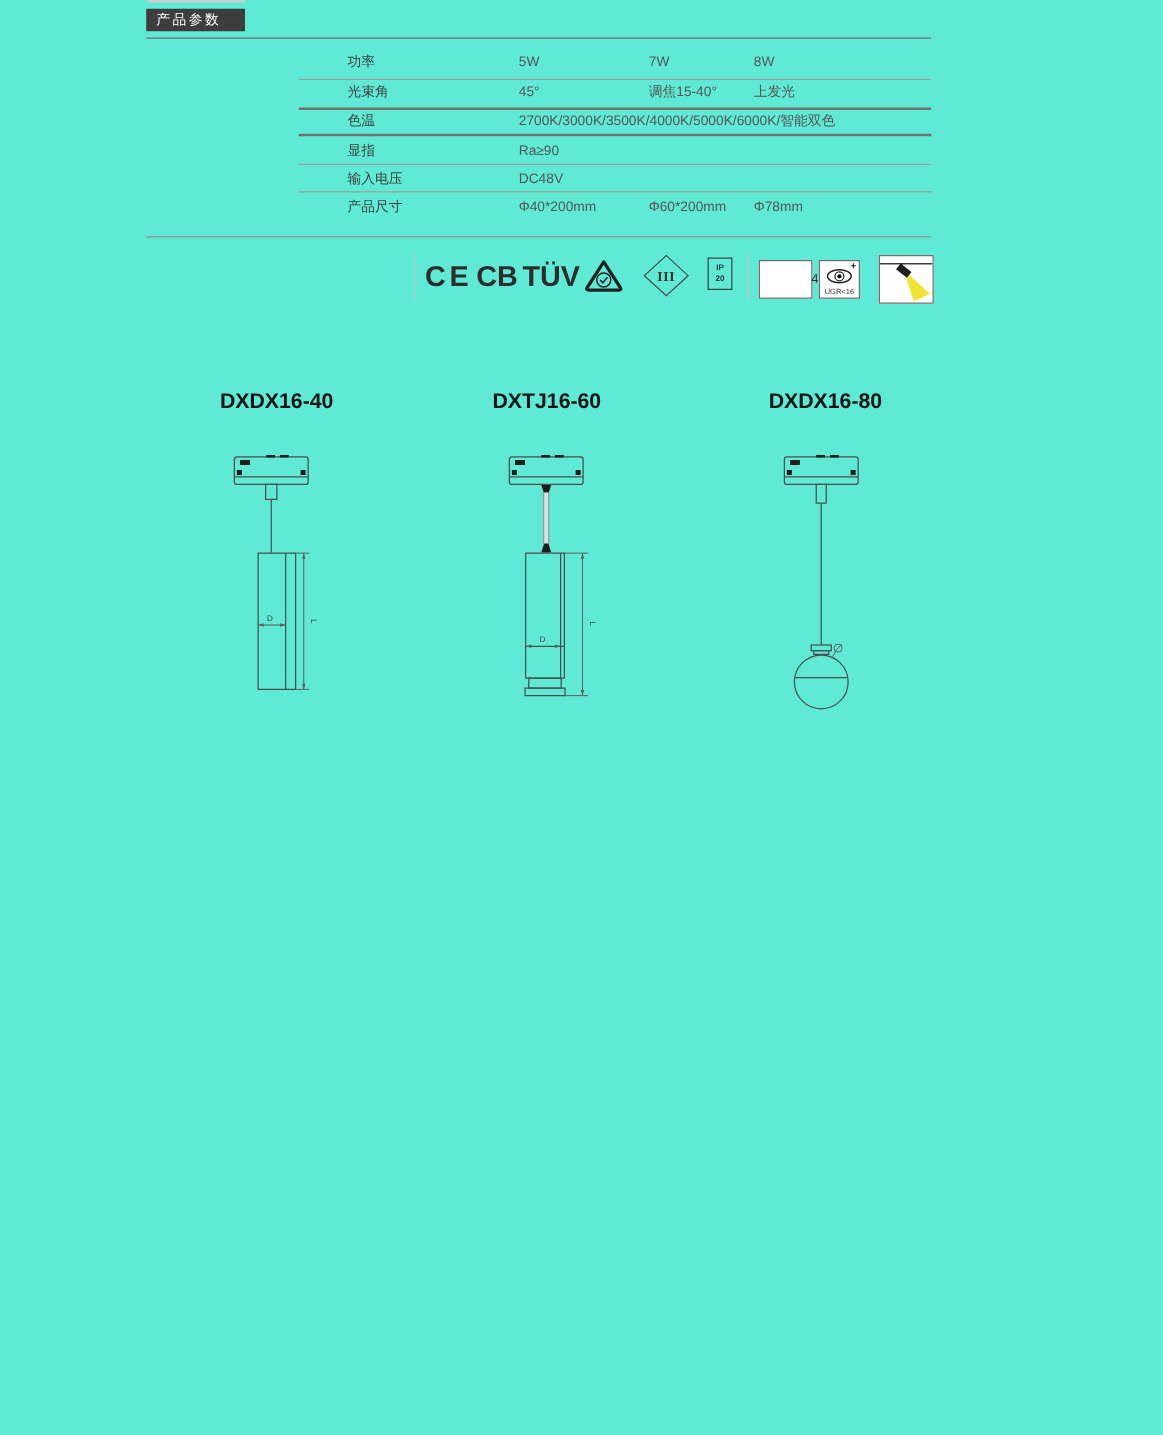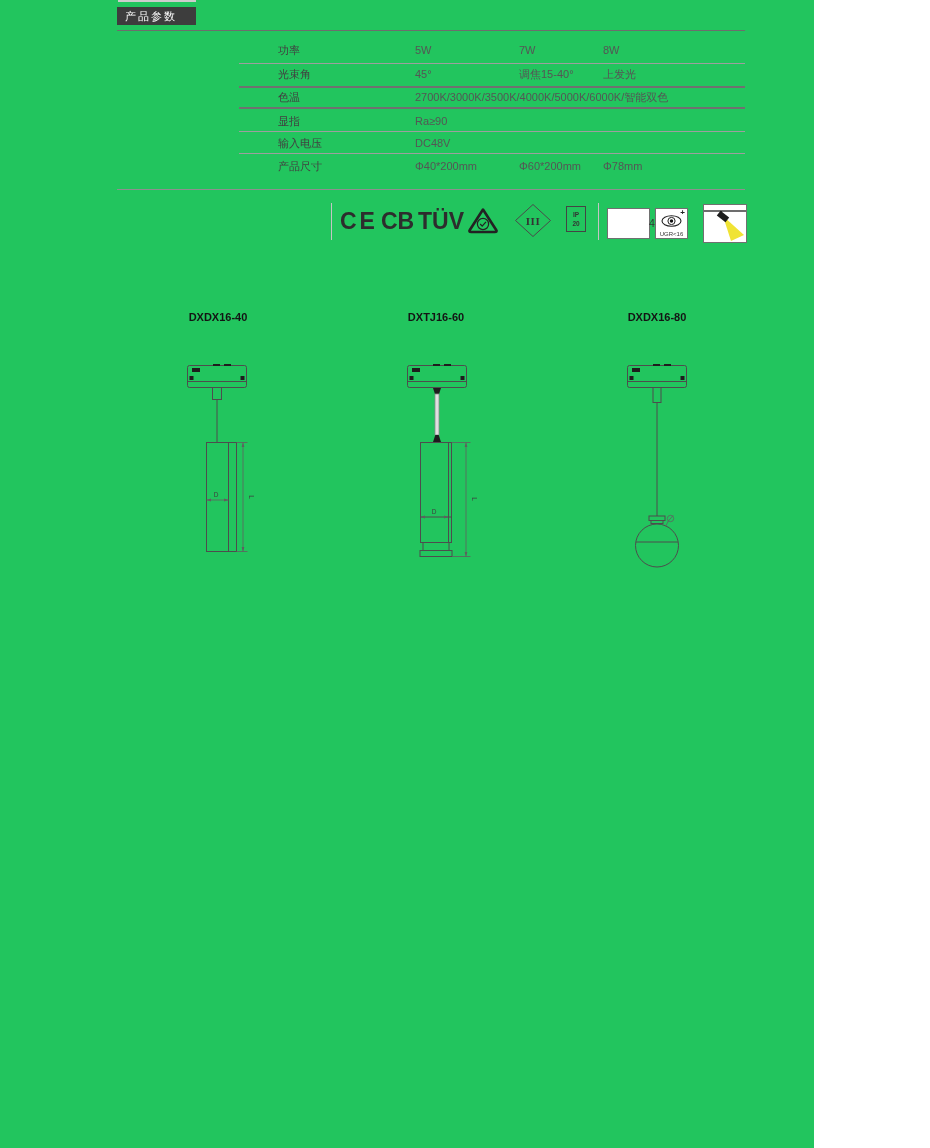--- a/index.html
+++ b/index.html
@@ -1,16 +1,16 @@
 <!DOCTYPE html>
 <html><head>
 <meta charset="utf-8">
 <style>
   html,body{margin:0;padding:0;background:#fff;}
-  .page{position:relative;width:814px;height:1148px;background:#22c55e;overflow:hidden;
+  .page{position:relative;width:930px;height:1148px;background:#5eead4;overflow:hidden;
         font-family:"Liberation Sans","DejaVu Sans",sans-serif;color:#4c4c4c;}
 
   
   .top-strip{position:absolute;left:118px;top:0;width:78px;height:2px;background:#cdcdcd;}
   .badge{position:absolute;left:117px;top:7px;width:79px;height:18px;background:#3d3d3d;
          color:#fff;font-size:11px;line-height:18px;padding-left:8px;letter-spacing:2px;
          box-sizing:border-box;white-space:nowrap;}
 
   
   .hr{position:absolute;left:117px;width:628px;height:1px;background:#8f8f8f;}
@@ -38,21 +38,21 @@
   .sqbox{position:absolute;border:1px solid #707070;box-sizing:border-box;background:#fff;}
   .v48{left:607px;top:208px;width:33px;height:31px;text-align:center;font-size:10.5px;
        line-height:29px;color:#333;padding-left:41px;}
   .ugr{left:655px;top:208px;width:33px;height:31px;}
   .ugr .plus{position:absolute;right:2px;top:-1px;font-size:8px;color:#222;font-weight:bold;}
   .ugr .lbl{position:absolute;left:0;right:0;bottom:1px;text-align:center;font-size:6px;
             color:#333;letter-spacing:0;}
   .spot{left:703px;top:204px;width:44px;height:39px;}
 
   
-  .model{position:absolute;top:311px;width:84px;text-align:center;font-size:11px;
+  .model{position:absolute;top:311px;width:84px;text-align:center;font-size:17px;
          font-weight:bold;color:#141414;white-space:nowrap;}
 
   
   .drw{position:absolute;top:360px;}
   .ln{stroke:#4d4d4d;stroke-width:1;fill:none;}
   .blk{fill:#1d1d1d;stroke:none;}
   .dim{stroke:#5f5f5f;stroke-width:0.8;fill:none;}
   .dimf{fill:#5f5f5f;stroke:none;}
   .wireband{fill:#e0e0e0;stroke:#8a8a8a;stroke-width:0.8;}
   .dlab{font-family:"Liberation Sans","DejaVu Sans",sans-serif;font-size:6.5px;fill:#3f3f3f;}

